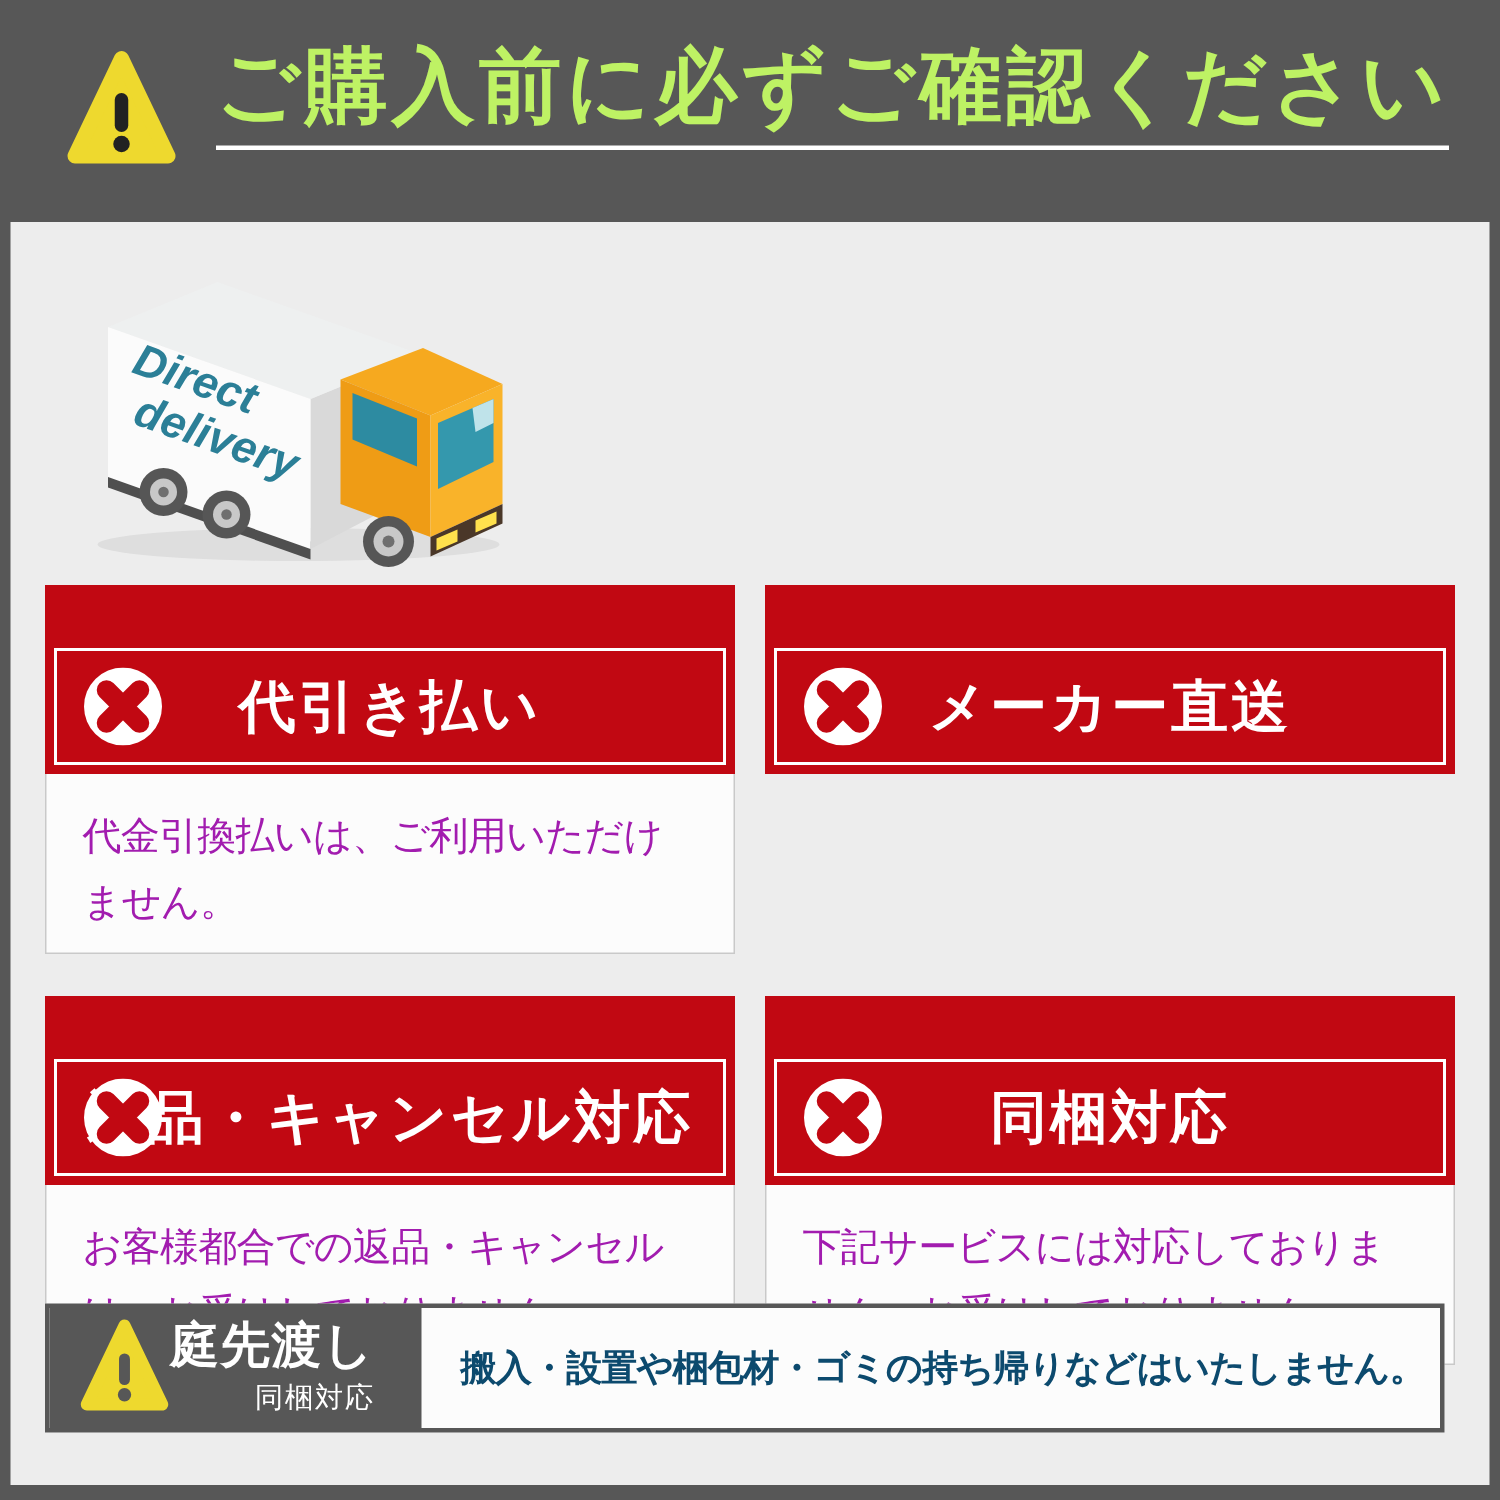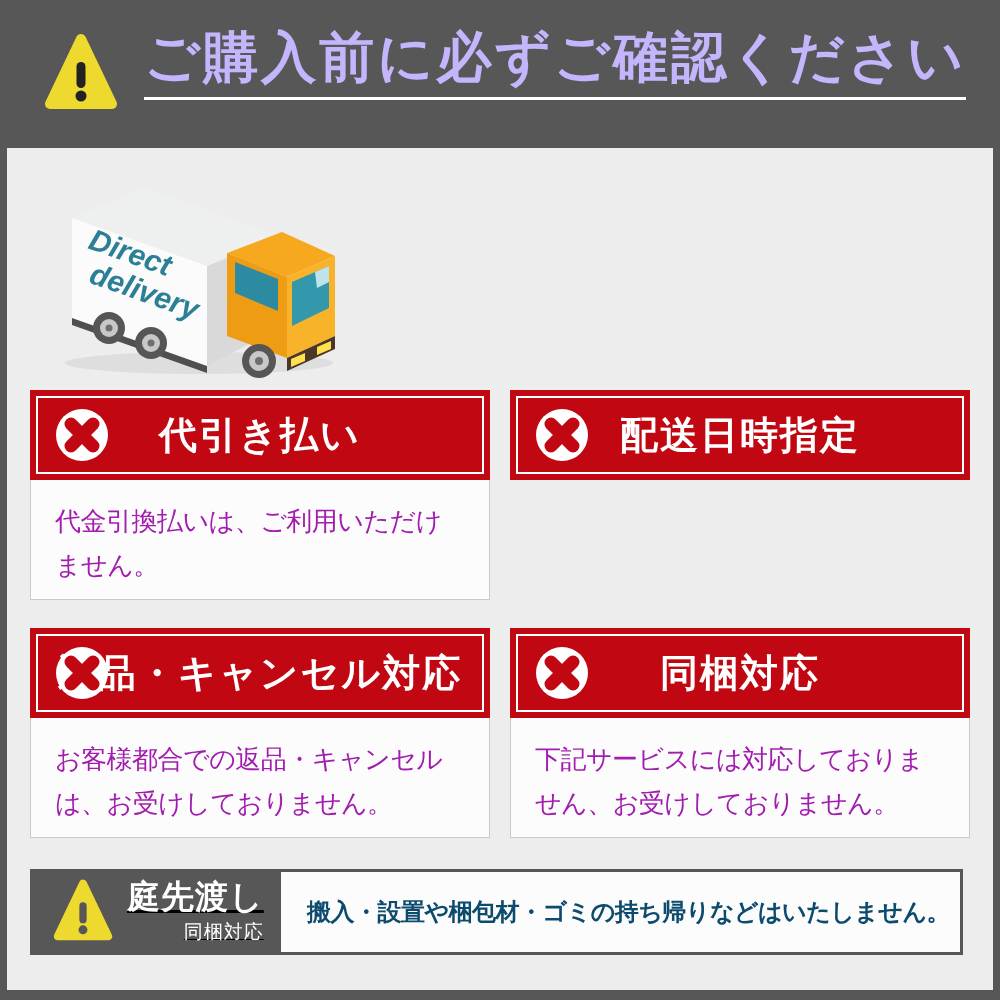--- a/index.html
+++ b/index.html
@@ -12,21 +12,21 @@
   .page{position:relative;width:1000px;height:1000px;background:#575757;}
 
   
   .header{
     position:absolute;top:0;left:0;right:0;height:148px;
     background:#575757;display:flex;align-items:flex-start;
   }
   .warn-tri-top{margin:32px 0 0 44px;flex-shrink:0;}
   .title-col{flex:1;margin:26px 38px 0 26px;}
   .page-title{
-    color:#c4b5fd;font-size:55px;font-weight:bold;letter-spacing:3px;
+    color:#bef264;font-size:55px;font-weight:bold;letter-spacing:3px;
     white-space:nowrap;line-height:1.15;
   }
   .title-underline{height:3px;background:#ffffff;margin-top:8px;width:100%;}
 
   
   .content{
     position:absolute;top:148px;left:7px;right:7px;bottom:10px;
     background:#ededed;
   }
 
@@ -40,21 +40,21 @@
   .intro-em{font-size:41px;font-weight:bold;letter-spacing:1px;color:#000;}
 
   
   .grid{
     position:absolute;top:242px;left:23px;right:23px;
     display:grid;grid-template-columns:1fr 1fr;column-gap:20px;row-gap:28px;
   }
   .card-head{background:#c10812;padding:6px;}
   .card-head-in{
     border:2px solid #ffffff;height:74px;position:relative;
-    display:flex;align-items:center;justify-content:center;
+    display:flex;align-items:center;justify-content:center;margin-top:36px;
   }
   .cross-icon{position:absolute;left:18px;top:11px;}
   .card-title{
     color:#ffffff;font-size:38px;font-weight:bold;letter-spacing:2px;
     white-space:nowrap;
   }
   .card-body{
     background:#fcfcfc;border:1px solid #c9c9c9;border-top:none;
     box-sizing:border-box;height:120px;padding:19px 24px 0 24px;
     font-size:26px;line-height:44px;color:#a21caf;letter-spacing:-0.5px;
@@ -64,21 +64,21 @@
   .footer{
     position:absolute;top:721px;left:23px;right:30px;height:86px;
     box-sizing:border-box;border:3px solid #575757;background:#fcfcfc;
     display:flex;
   }
   .footer-badge{
     width:248px;flex-shrink:0;background:#575757;
     display:flex;align-items:center;
   }
   .warn-tri-small{margin-left:20px;flex-shrink:0;}
-  .badge-col{margin-left:14px;text-decoration:underline;}
+  .badge-col{}
   .badge-title{color:#ffffff;font-size:33px;font-weight:bold;letter-spacing:1px;line-height:1.1;}
   .badge-sub{color:#ffffff;font-size:19px;text-align:right;margin-top:3px;letter-spacing:1px;}
   .footer-text{
     flex:1;display:flex;align-items:center;padding:0 14px 0 26px;
     font-size:24px;font-weight:bold;color:#0c4a6e;letter-spacing:-0.5px;
     white-space:nowrap;
   }
 </style>
 </head>
 <body>
@@ -156,21 +156,21 @@
         <div class="card-body">代金引換払いは、ご利用いただけません。</div>
       </div>
 
       <div class="card">
         <div class="card-head">
           <div class="card-head-in">
             <svg class="cross-icon" width="52" height="52" viewBox="0 0 52 52">
               <circle cx="26" cy="26" r="26" fill="#ffffff"></circle>
               <path d="M15 15 L37 37 M37 15 L15 37" stroke="#c10812" stroke-width="13" stroke-linecap="round"></path>
             </svg>
-            <div class="card-title">配送日時指定</div>
+            <div class="card-title">メーカー直送</div>
           </div>
         </div>
       </div>
 
       <div class="card">
         <div class="card-head">
           <div class="card-head-in">
             <svg class="cross-icon" width="52" height="52" viewBox="0 0 52 52">
               <circle cx="26" cy="26" r="26" fill="#ffffff"></circle>
               <path d="M15 15 L37 37 M37 15 L15 37" stroke="#c10812" stroke-width="13" stroke-linecap="round"></path>

